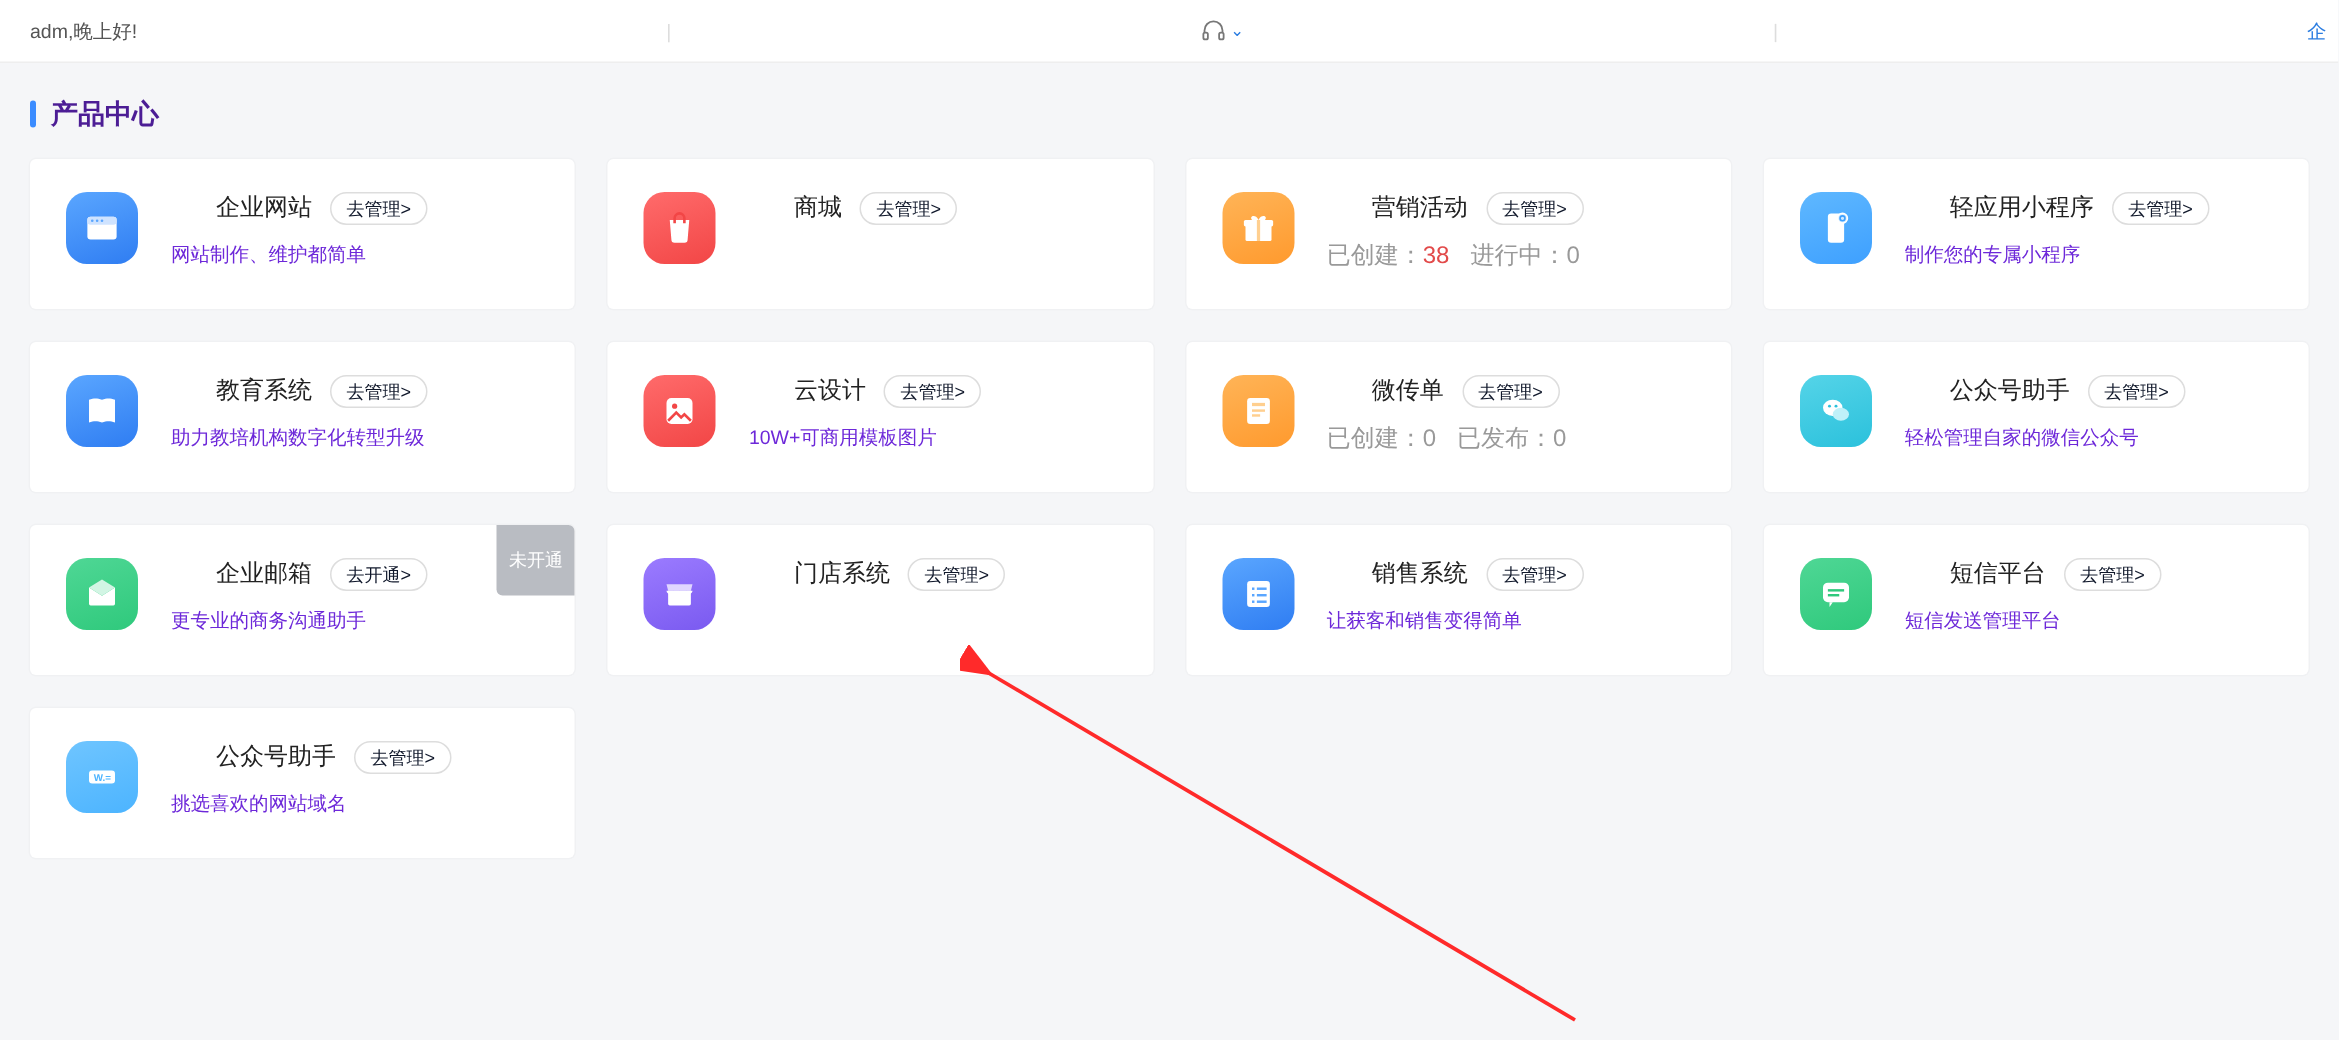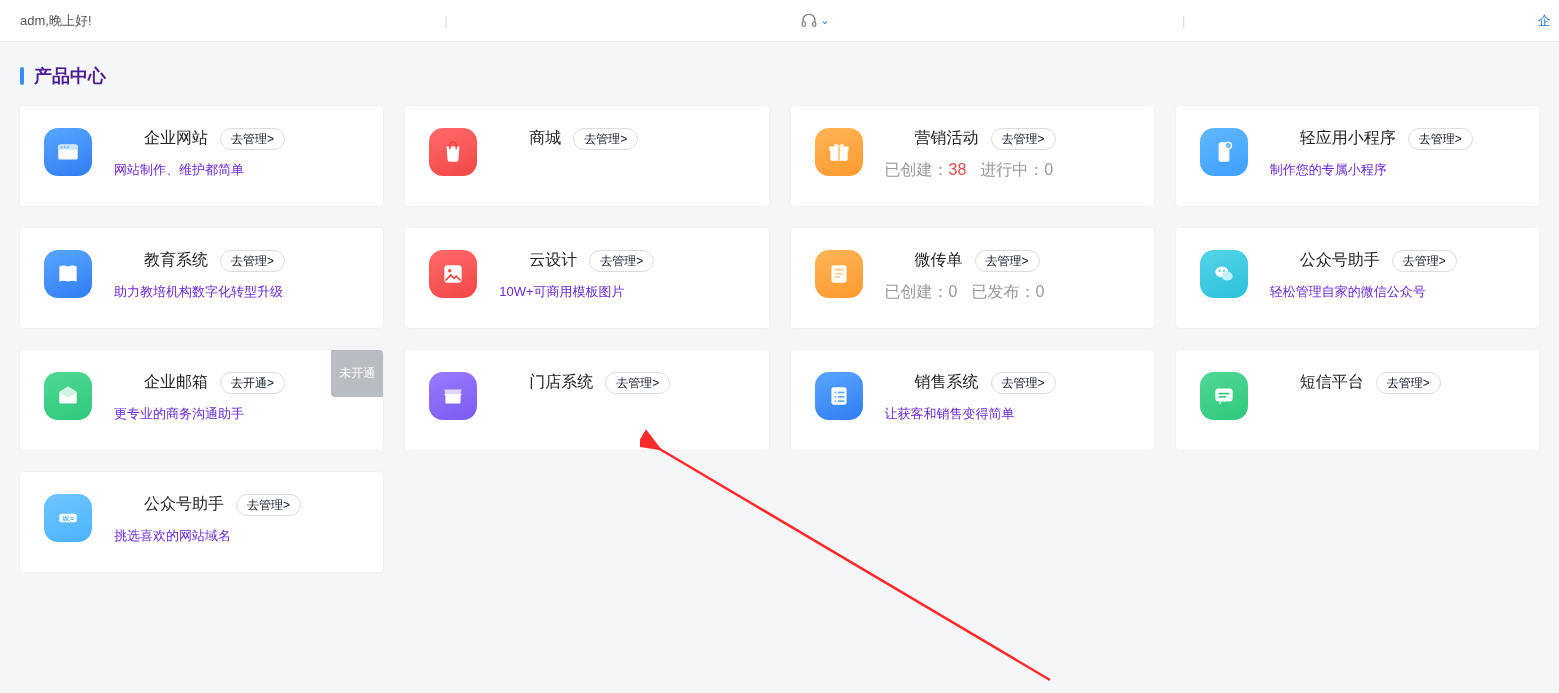--- a/index.html
+++ b/index.html
@@ -332,20 +332,21 @@
             <path d="M10 17l-2 3v-3"></path>
             <rect x="7" y="9" width="10" height="1.5" fill="#2fc97c"></rect>
             <rect x="7" y="12" width="7" height="1.5" fill="#2fc97c"></rect>
           </svg>
       </div>
       <div class="body">
         <div class="title-row">
           <span class="title">短信平台</span>
           <span class="pill">去管理&gt;</span>
         </div>
+        <div class="desc">短信发送管理平台</div>
       </div>
     </div>
 
     <div class="card">
       <div class="icon-wrap bg-sky">
         <svg width="26" height="26" viewBox="0 0 24 24" fill="#fff">
             <rect x="4" y="8" width="16" height="8" rx="2"></rect>
             <text x="7" y="14.5" font-size="6" font-family="Arial" fill="#4cb4ff" font-weight="bold">W.=</text>
           </svg>
       </div>

